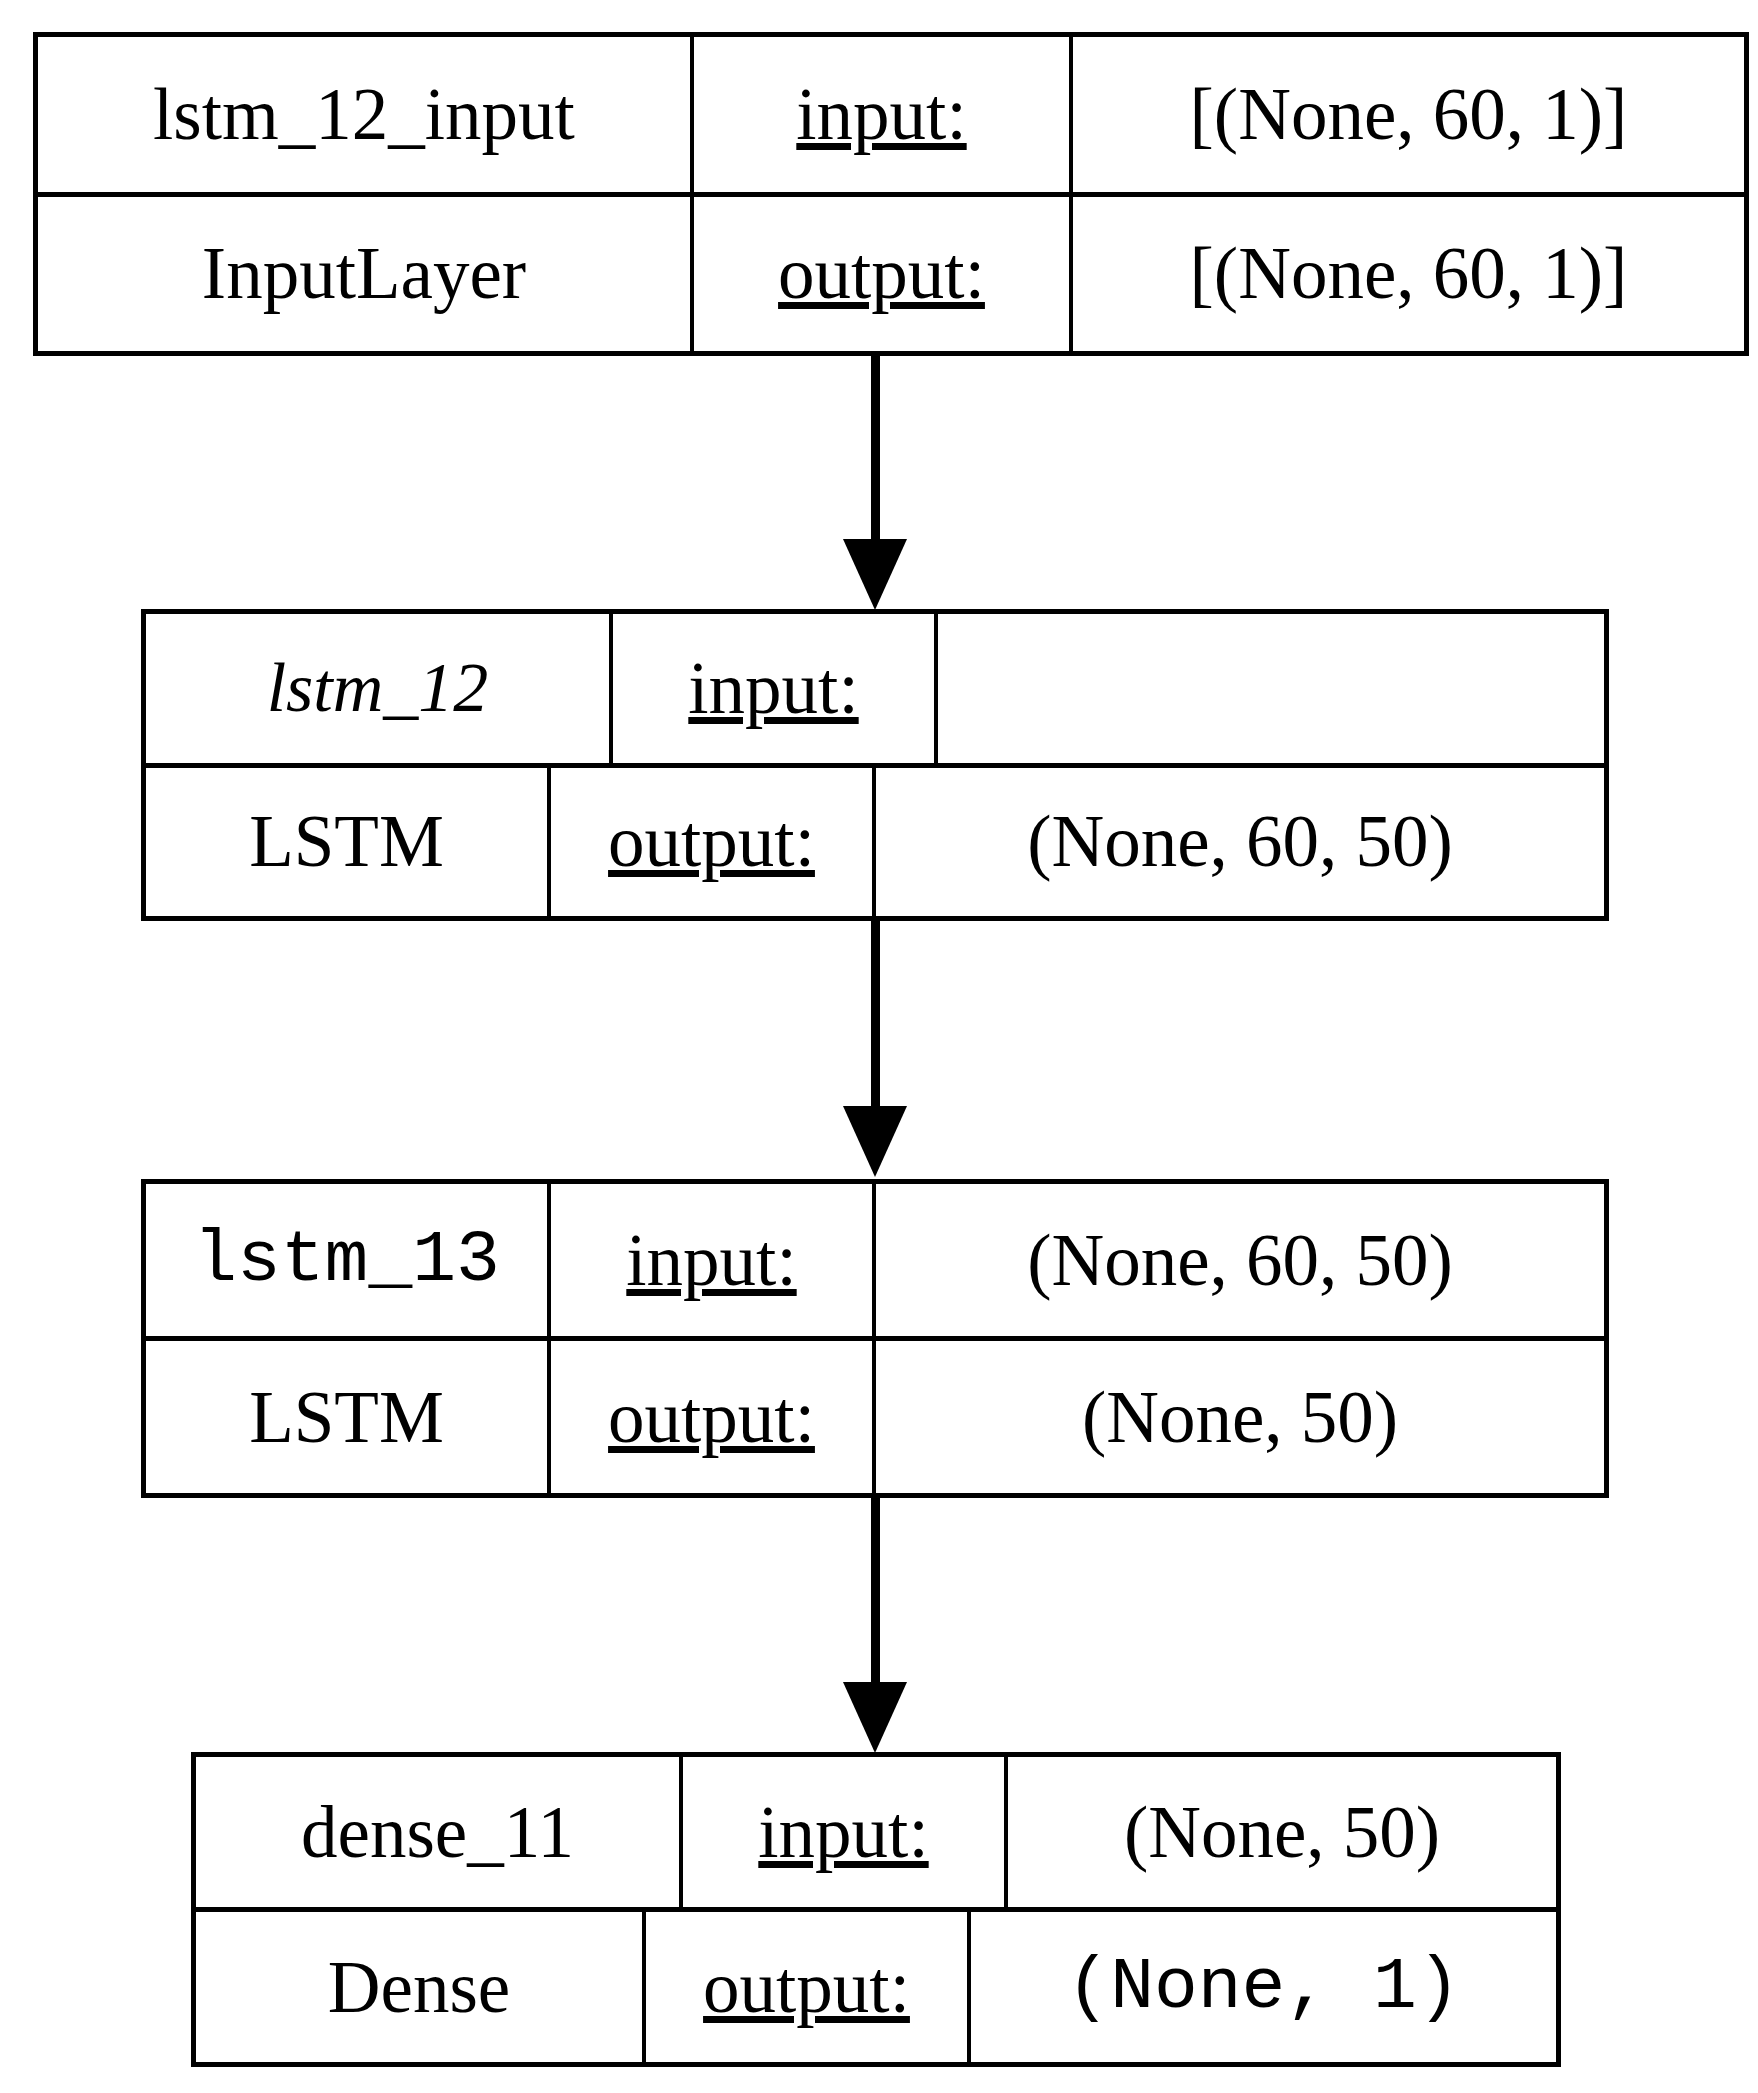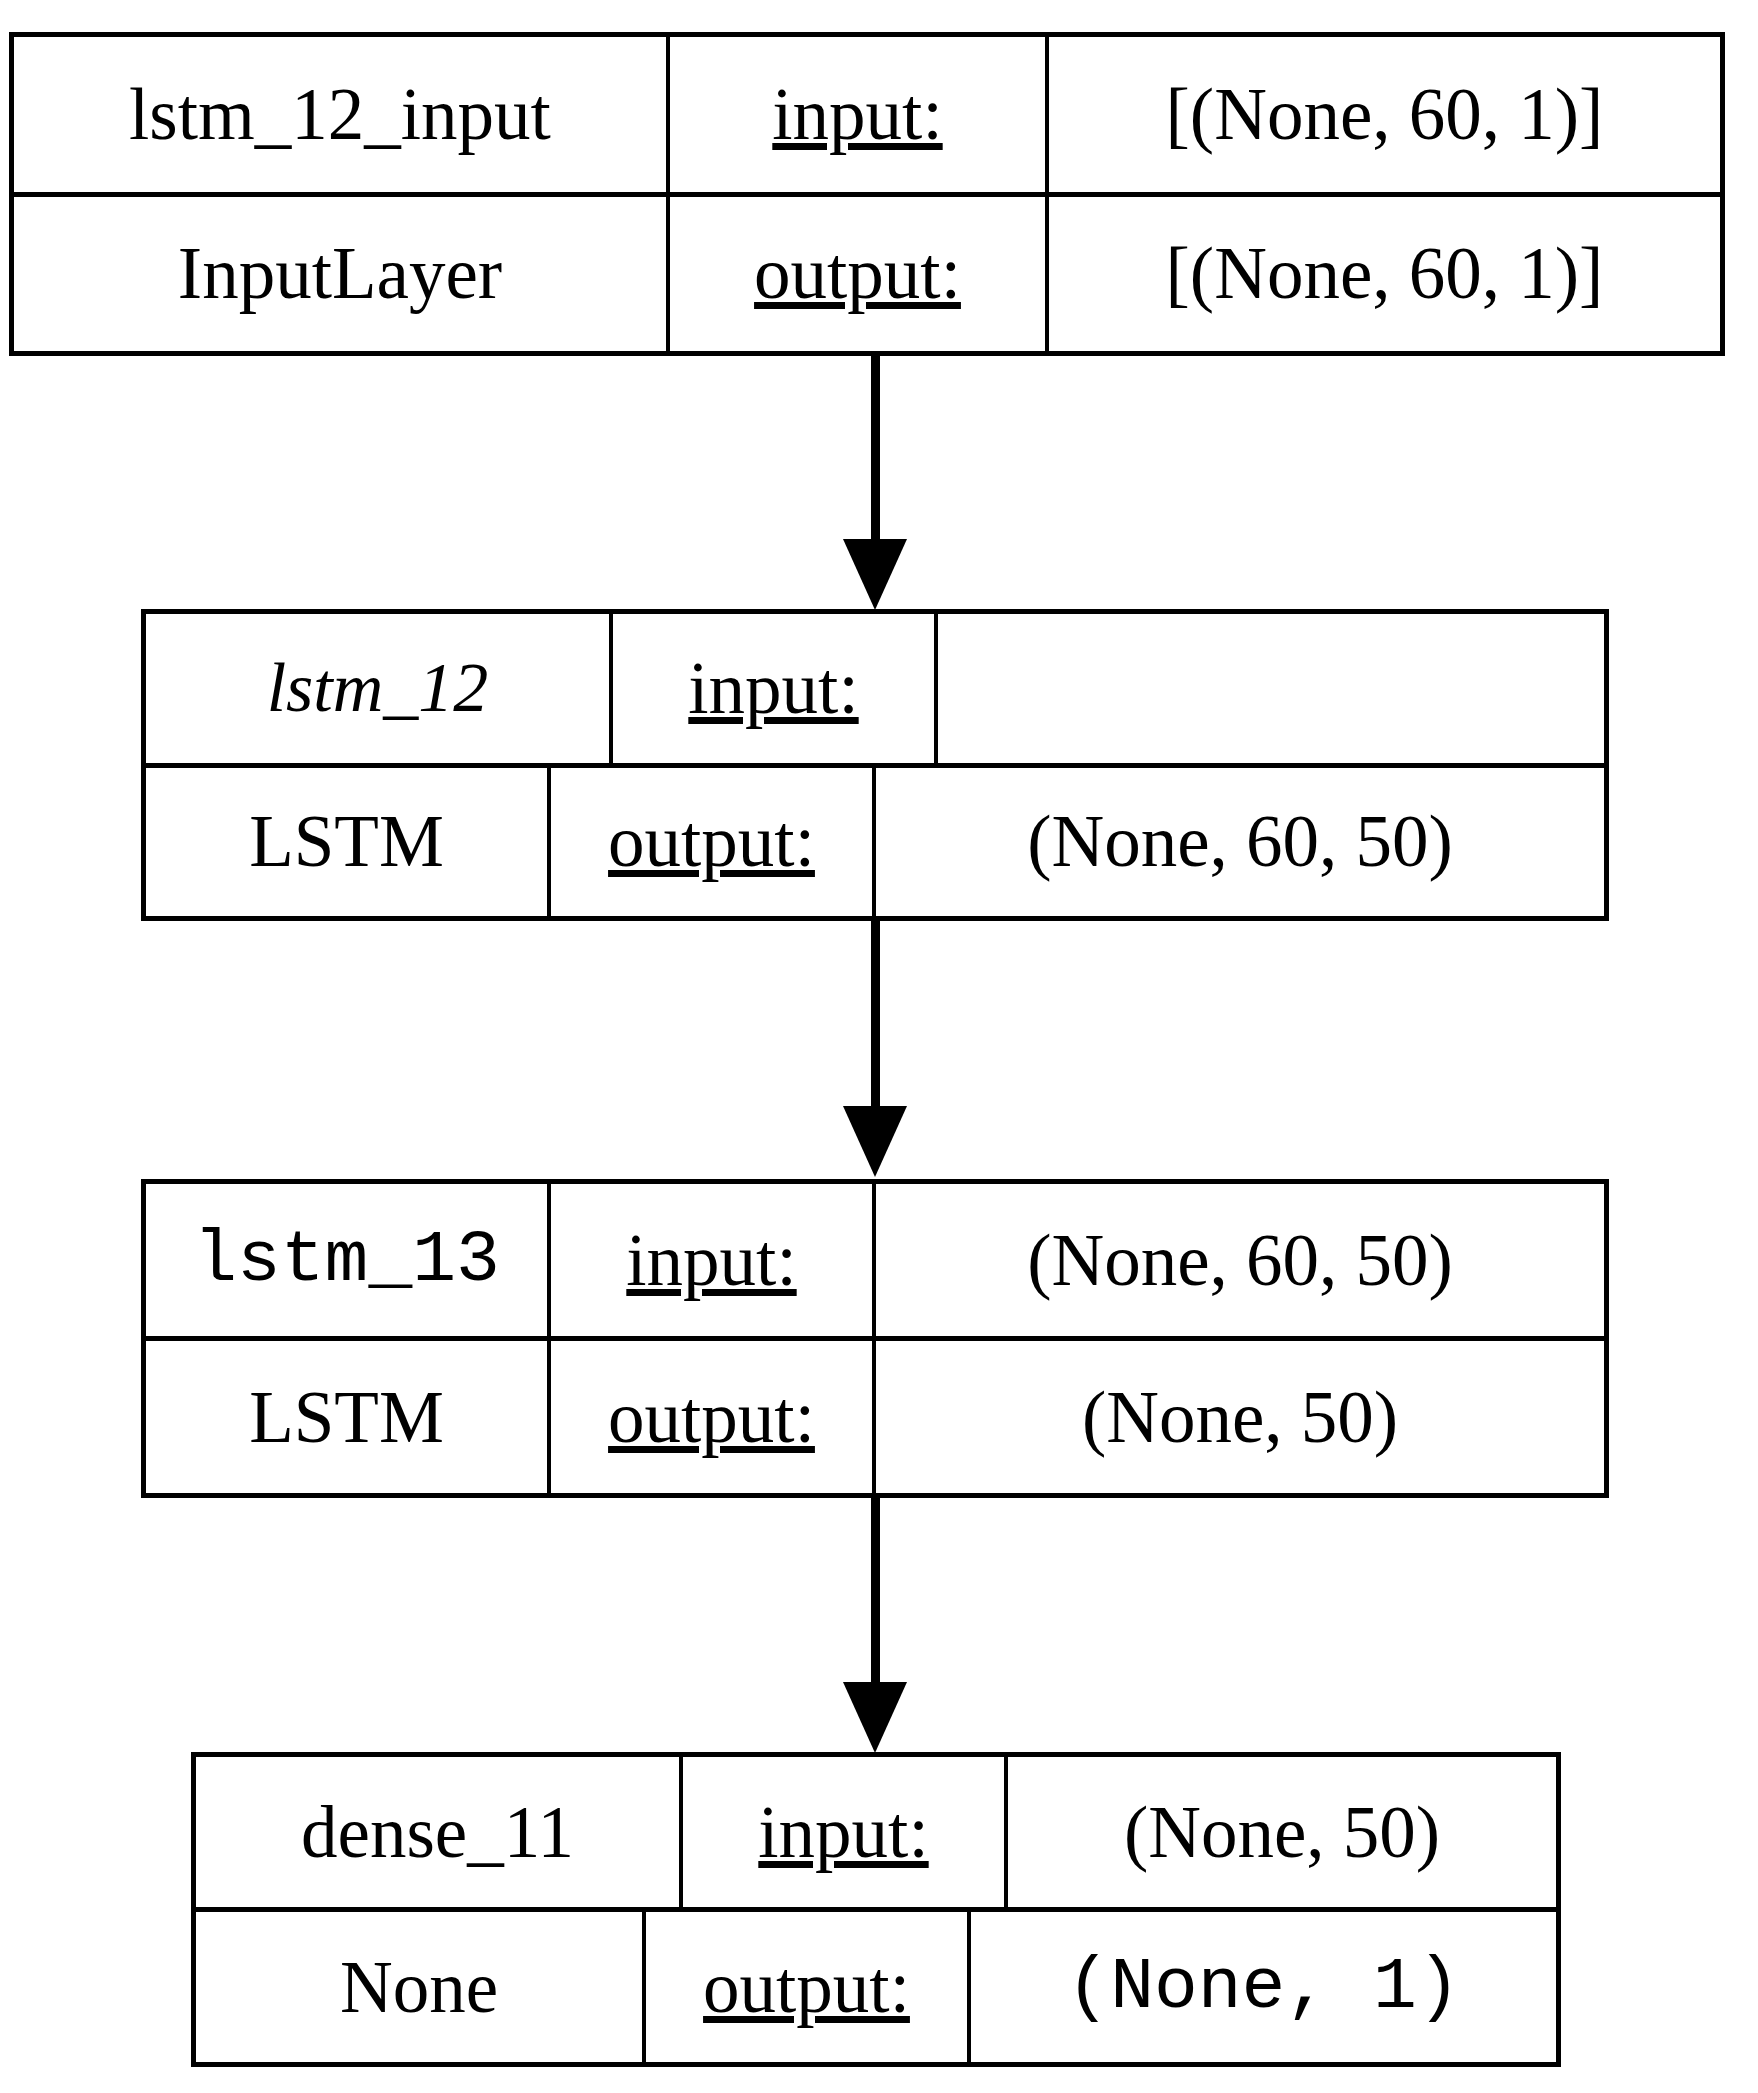--- a/index.html
+++ b/index.html
@@ -66,21 +66,21 @@
     border-left: 32px solid transparent;
     border-right: 32px solid transparent;
     border-top: 71px solid #000000;
   }
 </style>
 </head>
 <body>
 
 <div id="canvas">
 
-  <div class="node" style="left:9px; top:32px; width:1716px; height:324px;">
+  <div class="node" style="left:33px; top:32px; width:1716px; height:324px;">
     <div class="node-row row-top">
       <div class="cell c-name" style="width:656px; font-size:73px;">lstm_12_input</div>
       <div class="cell c-io" style="width:379px; font-size:73px;">input:</div>
       <div class="cell c-shape" style="flex:1; font-size:73px;">[(None, 60, 1)]</div>
     </div>
     <div class="node-row row-bottom">
       <div class="cell c-name" style="width:656px; font-size:73px;">InputLayer</div>
       <div class="cell c-io" style="width:379px; font-size:73px;">output:</div>
       <div class="cell c-shape" style="flex:1; font-size:73px;">[(None, 60, 1)]</div>
     </div>
@@ -126,20 +126,20 @@
     <div class="arrow-head" style="top:184px;"></div>
   </div>
 
   <div class="node" style="left:191px; top:1752px; width:1370px; height:315px;">
     <div class="node-row row-top">
       <div class="cell c-name" style="width:487px; font-size:73px;">dense_11</div>
       <div class="cell c-io" style="width:325px; font-size:73px;">input:</div>
       <div class="cell c-shape" style="flex:1; font-size:73px;">(None, 50)</div>
     </div>
     <div class="node-row row-bottom">
-      <div class="cell c-name" style="width:450px; font-size:73px;">None</div>
+      <div class="cell c-name" style="width:450px; font-size:73px;">Dense</div>
       <div class="cell c-io" style="width:325px; font-size:73px;">output:</div>
       <div class="cell c-shape" style="flex:1; font-size:73px;font-family:Liberation Mono, monospace;">(None, 1)</div>
     </div>
   </div>
 
 </div>
 
 
 </body></html>

